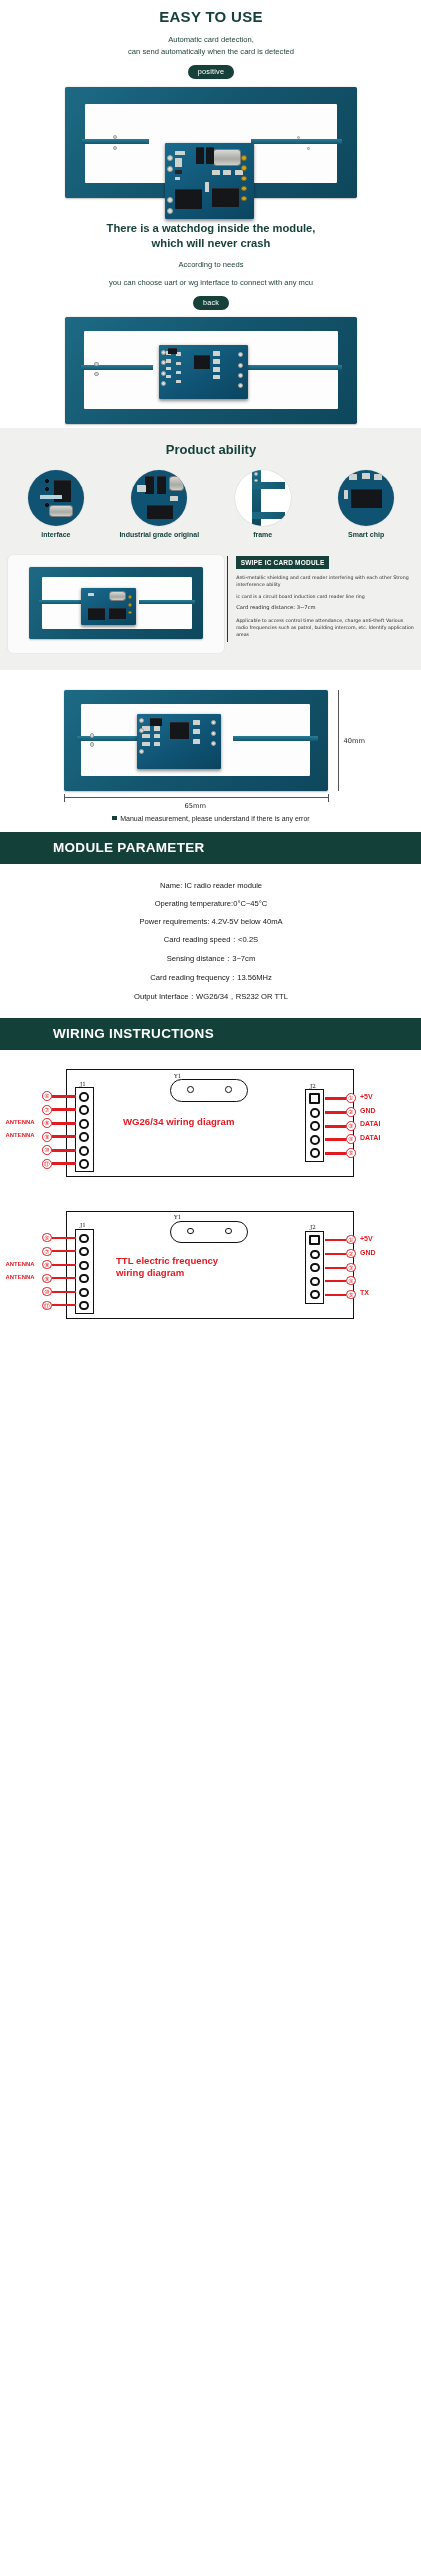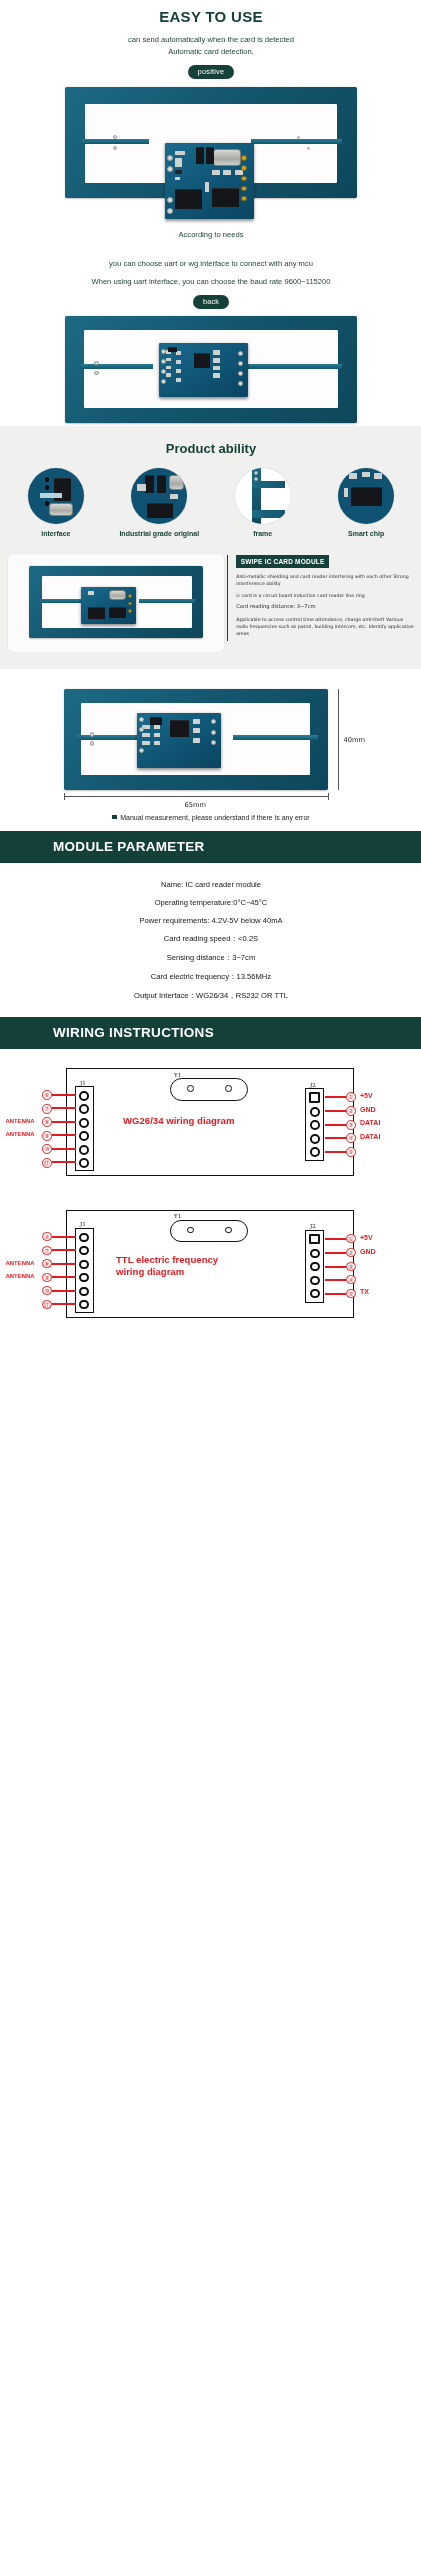--- a/index.html
+++ b/index.html
@@ -344,22 +344,22 @@
   }
 </style>
 </head>
 <body>
 
 <div class="page">
 
   <section class="sec">
     <div class="hero-title">EASY TO USE</div>
     <div class="hero-sub">
+      <div>Automatic card detection,</div>
       <div>can send automatically when the card is detected</div>
-      <div>Automatic card detection,</div>
     </div>
     <div class="pill-wrap">
       <span class="pill">positive</span>
     </div>
 
     <div class="pcb-photo" style="width:292px;height:118px;">
       <div class="ring" style="position:absolute;left:0;top:2.2px;width:292px;height:111px;">
         <div class="ring-hole" style="left:20px;top:17px;width:252px;height:79px;"></div>
         <div class="trace-l" style="left:17px;top:52px;width:67px;"></div>
         <div class="trace-r" style="left:186px;top:52px;width:91px;"></div>
@@ -390,25 +390,26 @@
         <div class="pad" style="left:2.2px;top:12.4px;width:6.2px;height:6.2px;"></div>
         <div class="pad" style="left:2.2px;top:23.6px;width:6.2px;height:6.2px;"></div>
         <div class="pad" style="left:2.2px;top:54px;width:6.2px;height:6.2px;"></div>
         <div class="pad" style="left:2.2px;top:65px;width:6.2px;height:6.2px;"></div>
       </div>
     </div>
   </section>
 
   <section class="sec" style="padding-top:13.5px;">
     <div class="h2-title">
+      <div>There is a watchdog inside the module,</div>
+      <div>which will never crash</div>
     </div>
     <div class="hero-sub" style="margin-top:7.9px;">
       <div>According to needs</div>
-      <div style="margin-top:17px;text-align:center;">you can choose uart or wg interface to connect with any mcu</div>
-      <div style="margin-top:5.6px;">When using uart interface, you can choose the baud rate 9600~115200</div>
+      <div style="margin-top:6px;text-align:center;">you can choose uart or wg interface to connect with any mcu</div>
     </div>
     <div class="pill-wrap">
       <span class="pill">back</span>
     </div>
 
     <div class="pcb-photo" style="width:292px;height:112px;">
       <div class="ring" style="position:absolute;left:0;top:1.1px;width:292px;height:107px;">
         <div class="ring-hole" style="left:19px;top:14.6px;width:254px;height:78px;"></div>
         <div class="trace-l" style="left:15.7px;top:48px;width:72px;"></div>
         <div class="trace-r" style="left:181px;top:48px;width:96px;"></div>
@@ -566,26 +567,26 @@
     </div>
 
     <div class="note">
       <span class="sq"></span><span>Manual measurement, please understand if there is any error</span>
     </div>
   </section>
 
   <section>
     <div class="banner">MODULE PARAMETER</div>
     <div class="params">
-      <div class="param-row">Name: IC card reader module</div>
+      <div class="param-row">Name: IC radio reader module</div>
       <div class="param-row">Operating temperature:0°C~45°C</div>
       <div class="param-row">Power requirements: 4.2V-5V below 40mA</div>
       <div class="param-row">Card reading speed：&lt;0.2S</div>
       <div class="param-row">Sensing distance：3~7cm</div>
-      <div class="param-row">Card electric frequency：13.56MHz</div>
+      <div class="param-row">Card reading frequency：13.56MHz</div>
       <div class="param-row">Output Interface：WG26/34，RS232 OR TTL</div>
     </div>
   </section>
 
   <section>
     <div class="banner">WIRING INSTRUCTIONS</div>
 
     <div class="wire-block">
       <div class="wire-stage">
         <div class="board-outline"></div>

